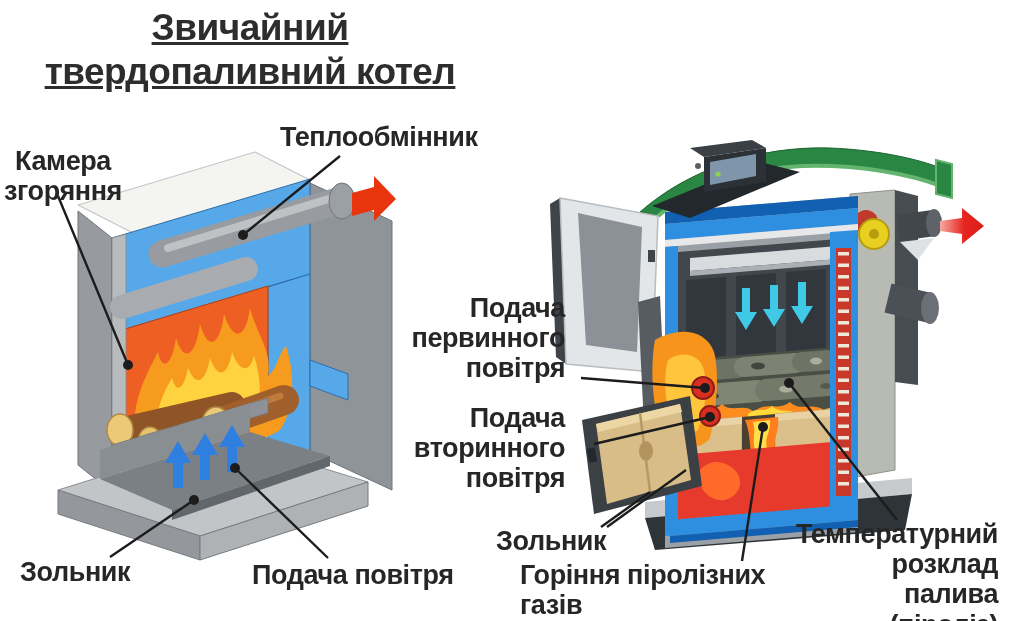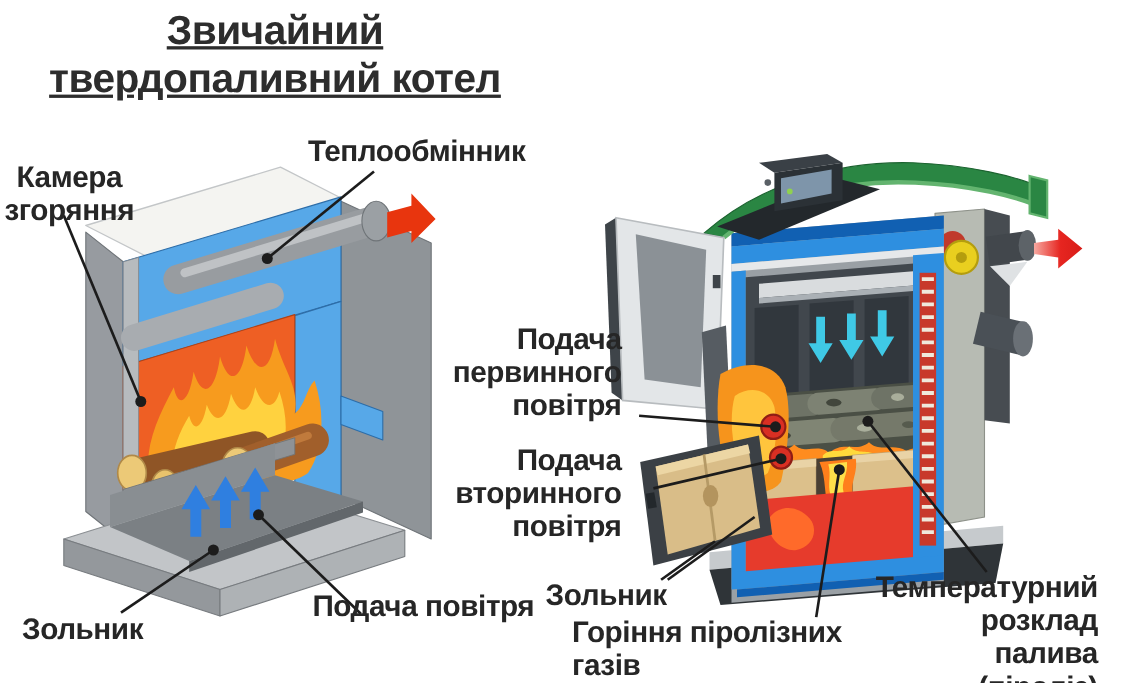--- a/index.html
+++ b/index.html
@@ -14,21 +14,21 @@
   }
   .ttl{
     position:absolute;color:#2d2d2d;font-weight:bold;white-space:pre-line;
     text-align:center;font-size:37px;line-height:1.2;letter-spacing:-0.5px;
   }
   .t-left{left:8px;top:6px;width:484px;text-decoration:underline;}
   .t-right{left:556px;top:28px;width:460px;}
   .lbl-kamera{left:0px;top:124px;width:126px;text-align:center;margin-top:22px;}
   .lbl-teplo{left:280px;top:122px;width:220px;}
   .lbl-zolnyk-l{left:20px;top:557px;}
-  .lbl-podacha{left:252px;top:536px;margin-left:32px;}
+  .lbl-podacha{left:252px;top:560px;}
   .lbl-prim{left:408px;top:293px;width:157px;text-align:right;}
   .lbl-sec{left:408px;top:403px;width:157px;text-align:right;}
   .lbl-zolnyk-r{left:496px;top:526px;}
   .lbl-gorinnya{left:496px;top:560px;width:310px;margin-left:24px;}
   .lbl-temp{left:794px;top:519px;width:204px;text-align:right;}
 </style>
 </head>
 <body>
 
 <div class="canvas">

